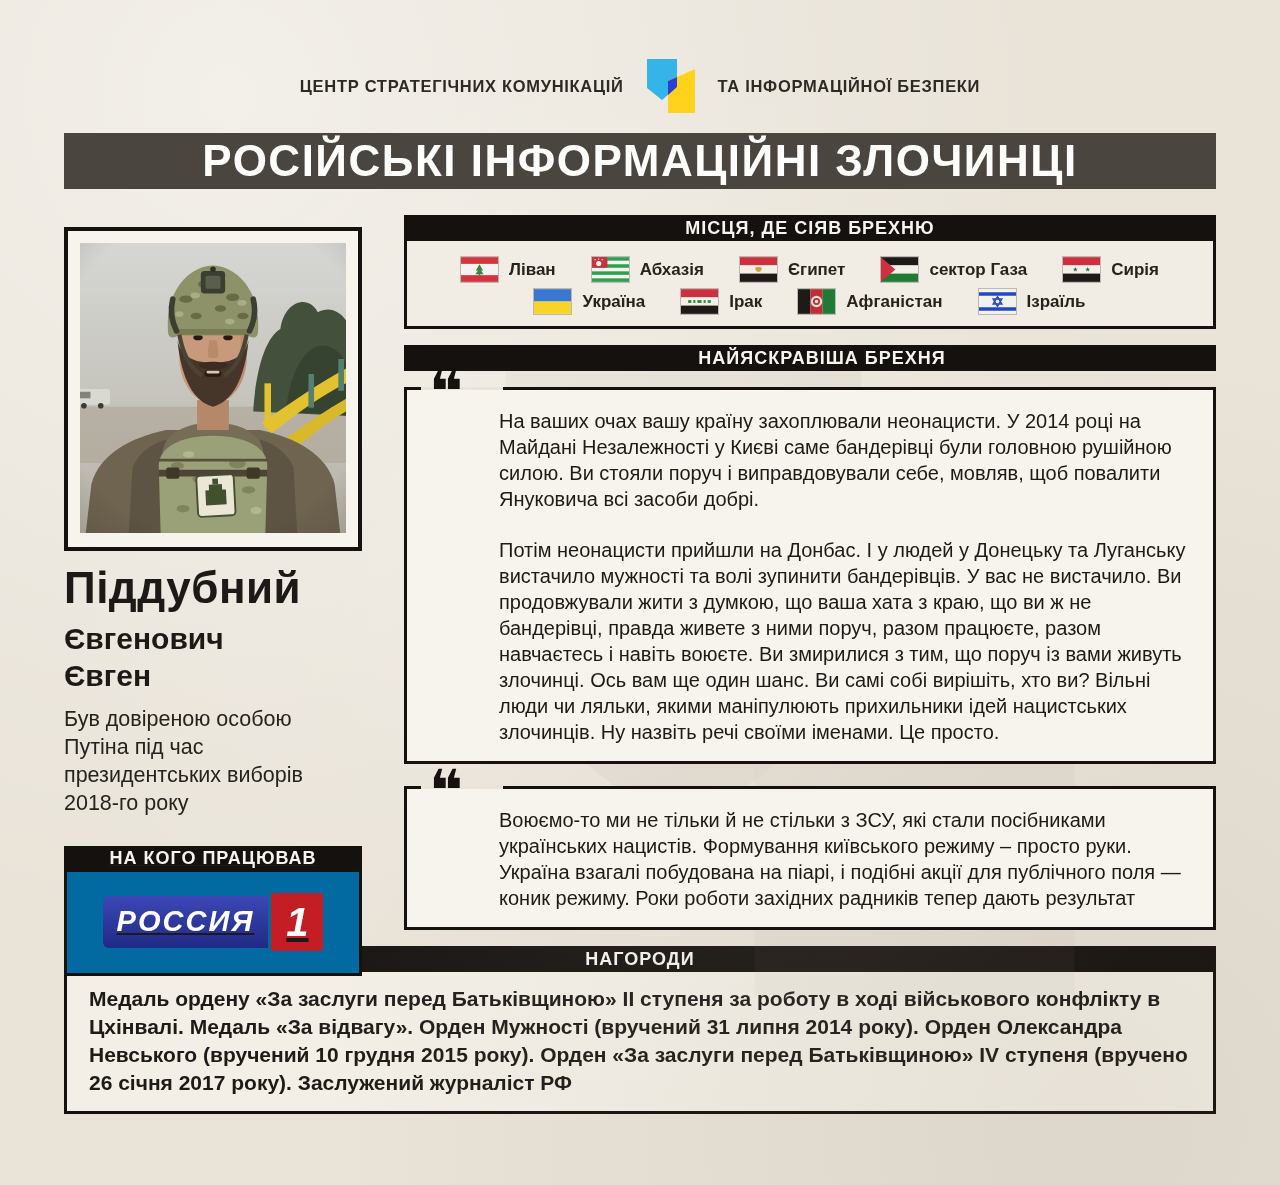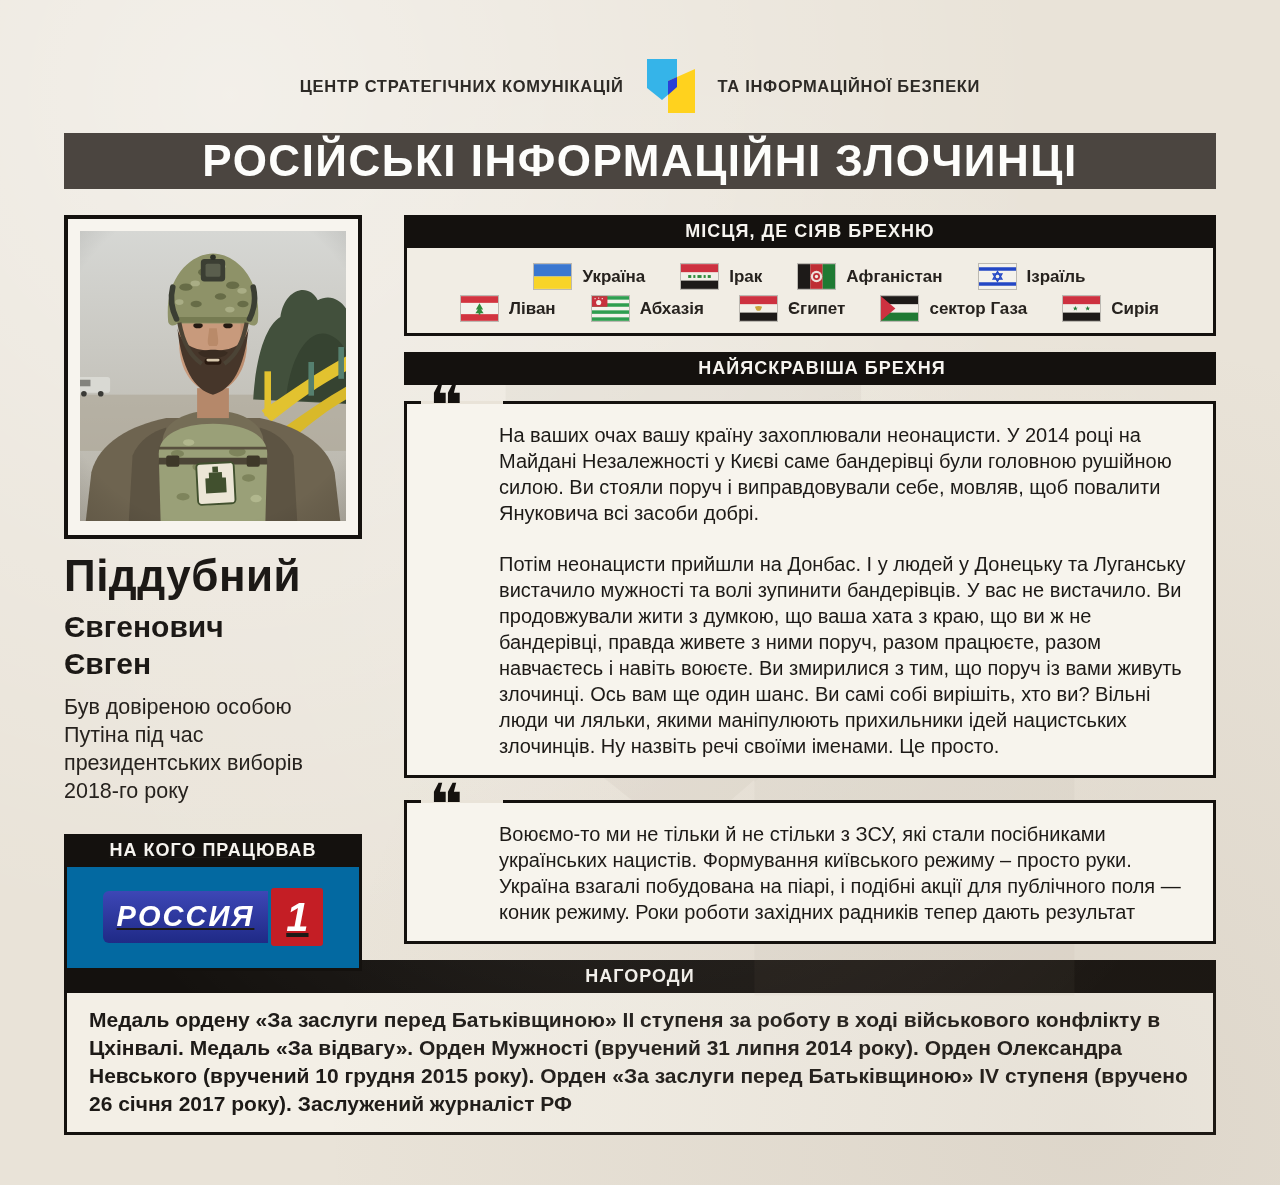--- a/index.html
+++ b/index.html
@@ -18,32 +18,32 @@
   .watermark{position:absolute;left:470px;top:320px;width:640px;height:640px;opacity:.055;pointer-events:none;}
   
   .top-header{position:relative;display:flex;justify-content:center;align-items:center;gap:20px;padding-top:56px;}
   .hdr-text{font-size:16.5px;font-weight:700;letter-spacing:.7px;color:#2d2a26;white-space:nowrap;}
   .org-logo{width:54px;height:60px;flex:0 0 auto;}
   
   .title-bar{position:relative;margin:17px 64px 0;height:56px;background:#4b4540;display:flex;align-items:center;justify-content:center;}
   .title-text{color:#fdfdfb;font-size:44px;font-weight:800;letter-spacing:1.5px;white-space:nowrap;}
   
   .columns{position:relative;margin:26px 64px 0;}
-  .left-col{position:absolute;left:0;top:0;width:298px;}
+  .left-col{position:absolute;left:0;top:12px;width:298px;}
   .right-col{margin-left:340px;}
   
   .photo-frame{box-sizing:border-box;height:324px;border:4px solid #14110e;background:#f7f4ee;padding:12px 12px 14px;}
   .photo-frame svg{width:100%;height:100%;display:block;}
   
   .surname{margin-top:12px;font-size:44px;font-weight:800;letter-spacing:.5px;color:#1c1916;}
   .given-names{margin-top:8px;font-size:30px;font-weight:800;line-height:1.22;color:#1c1916;}
   .bio{margin-top:12px;font-size:21.5px;font-weight:500;line-height:1.3;color:#26221e;}
   
   .worked{margin-top:28px;text-decoration:underline;}
-  .bar{height:33px;background:#14110e;color:#f6f4ef;display:flex;align-items:center;justify-content:center;
+  .bar{height:26px;background:#14110e;color:#f6f4ef;display:flex;align-items:center;justify-content:center;
        font-size:18px;font-weight:700;letter-spacing:1px;}
   .worked-panel{box-sizing:border-box;border:3px solid #14110e;border-top:none;background:#0369a1;height:104px;
        display:flex;align-items:center;justify-content:center;}
   .channel{display:flex;align-items:center;}
   .ch-blue{background:linear-gradient(#3d47b6,#1f2a86);color:#fff;font-weight:800;font-style:italic;
        font-size:29px;letter-spacing:2px;padding:9px 14px 10px;border-radius:6px 0 0 6px;}
   .ch-red{background:#c41e25;color:#fff;font-weight:800;font-style:italic;font-size:40px;width:52px;height:58px;
        margin-left:3px;display:flex;align-items:center;justify-content:center;border-radius:3px;}
   
   .flags-panel{box-sizing:border-box;border:3px solid #14110e;border-top:none;background:#f1ede4;padding:9px 6px 12px;}
@@ -211,20 +211,90 @@
     </aside>
 
     <section class="right-col">
 
       <div class="bar">МІСЦЯ, ДЕ СІЯВ БРЕХНЮ</div>
       <div class="flags-panel">
         <div class="flag-row">
           <span class="flag-item">
             <span class="flag">
               <svg viewBox="0 0 36 24">
+                  <rect width="36" height="24" fill="#f4f2ec"></rect>
+                  <rect width="36" height="6.5" fill="#d23440"></rect>
+                  <rect y="17.5" width="36" height="6.5" fill="#d23440"></rect>
+                  <path d="M18 7 L21.5 13 L19.5 13 L22 16.5 L18.8 16.5 L18.8 18 L17.2 18 L17.2 16.5 L14 16.5 L16.5 13 L14.5 13 Z" fill="#2f8a3c"></path>
+                </svg>
+            </span>
+            <span>Ліван</span>
+          </span>
+          <span class="flag-item">
+            <span class="flag">
+              <svg viewBox="0 0 36 24">
+                  <rect width="36" height="24" fill="#f4f2ec"></rect>
+                  <g fill="#2f9e50">
+                    <rect width="36" height="3.4"></rect>
+                    <rect y="6.9" width="36" height="3.4"></rect>
+                    <rect y="13.8" width="36" height="3.4"></rect>
+                    <rect y="20.6" width="36" height="3.4"></rect>
+                  </g>
+                  <rect width="15" height="10.3" fill="#c8313e"></rect>
+                  <circle cx="6.5" cy="6.2" r="2.5" fill="#f4f2ec"></circle>
+                  <g fill="#f4f2ec">
+                    <circle cx="3" cy="2.4" r=".7"></circle>
+                    <circle cx="6.5" cy="1.9" r=".7"></circle>
+                    <circle cx="10" cy="2.4" r=".7"></circle>
+                  </g>
+                </svg>
+            </span>
+            <span>Абхазія</span>
+          </span>
+          <span class="flag-item">
+            <span class="flag">
+              <svg viewBox="0 0 36 24">
+                  <rect width="36" height="8" fill="#cd3140"></rect>
+                  <rect y="8" width="36" height="8" fill="#f2efe8"></rect>
+                  <rect y="16" width="36" height="8" fill="#1d1a18"></rect>
+                  <path d="M14.5 10.2 Q18 8.8 21.5 10.2 L20 13.8 Q18 14.8 16 13.8 Z" fill="#c9a23a"></path>
+                </svg>
+            </span>
+            <span>Єгипет</span>
+          </span>
+          <span class="flag-item">
+            <span class="flag">
+              <svg viewBox="0 0 36 24">
+                  <rect width="36" height="8" fill="#1d1a18"></rect>
+                  <rect y="8" width="36" height="8" fill="#f2efe8"></rect>
+                  <rect y="16" width="36" height="8" fill="#1f7a33"></rect>
+                  <path d="M0 0 L14 12 L0 24 Z" fill="#cd3140"></path>
+                </svg>
+            </span>
+            <span>сектор Газа</span>
+          </span>
+          <span class="flag-item">
+            <span class="flag">
+              <svg viewBox="0 0 36 24">
+                  <rect width="36" height="8" fill="#cd3140"></rect>
+                  <rect y="8" width="36" height="8" fill="#f2efe8"></rect>
+                  <rect y="16" width="36" height="8" fill="#1d1a18"></rect>
+                  <g fill="#1f7a33">
+                    <path transform="translate(12,12)" d="M0,-2.5 L0.73,-0.77 2.38,-0.77 1.04,0.3 1.47,2.02 0,1 -1.47,2.02 -1.04,0.3 -2.38,-0.77 -0.73,-0.77 Z"></path>
+                    <path transform="translate(24,12)" d="M0,-2.5 L0.73,-0.77 2.38,-0.77 1.04,0.3 1.47,2.02 0,1 -1.47,2.02 -1.04,0.3 -2.38,-0.77 -0.73,-0.77 Z"></path>
+                  </g>
+                </svg>
+            </span>
+            <span>Сирія</span>
+          </span>
+        </div>
+        <div class="flag-row">
+          <span class="flag-item">
+            <span class="flag">
+              <svg viewBox="0 0 36 24">
                   <rect width="36" height="12" fill="#3a77d0"></rect>
                   <rect y="12" width="36" height="12" fill="#f8d428"></rect>
                 </svg>
             </span>
             <span>Україна</span>
           </span>
           <span class="flag-item">
             <span class="flag">
               <svg viewBox="0 0 36 24">
                   <rect width="36" height="8" fill="#cd3140"></rect>
@@ -262,90 +332,20 @@
                   <rect y="17.6" width="36" height="3.4" fill="#2347c5"></rect>
                   <g stroke="#2347c5" stroke-width="1.4" fill="none">
                     <path d="M18 7.2 L22.2 14.4 L13.8 14.4 Z"></path>
                     <path d="M18 16.8 L13.8 9.6 L22.2 9.6 Z"></path>
                   </g>
                 </svg>
             </span>
             <span>Ізраїль</span>
           </span>
         </div>
-        <div class="flag-row">
-          <span class="flag-item">
-            <span class="flag">
-              <svg viewBox="0 0 36 24">
-                  <rect width="36" height="24" fill="#f4f2ec"></rect>
-                  <rect width="36" height="6.5" fill="#d23440"></rect>
-                  <rect y="17.5" width="36" height="6.5" fill="#d23440"></rect>
-                  <path d="M18 7 L21.5 13 L19.5 13 L22 16.5 L18.8 16.5 L18.8 18 L17.2 18 L17.2 16.5 L14 16.5 L16.5 13 L14.5 13 Z" fill="#2f8a3c"></path>
-                </svg>
-            </span>
-            <span>Ліван</span>
-          </span>
-          <span class="flag-item">
-            <span class="flag">
-              <svg viewBox="0 0 36 24">
-                  <rect width="36" height="24" fill="#f4f2ec"></rect>
-                  <g fill="#2f9e50">
-                    <rect width="36" height="3.4"></rect>
-                    <rect y="6.9" width="36" height="3.4"></rect>
-                    <rect y="13.8" width="36" height="3.4"></rect>
-                    <rect y="20.6" width="36" height="3.4"></rect>
-                  </g>
-                  <rect width="15" height="10.3" fill="#c8313e"></rect>
-                  <circle cx="6.5" cy="6.2" r="2.5" fill="#f4f2ec"></circle>
-                  <g fill="#f4f2ec">
-                    <circle cx="3" cy="2.4" r=".7"></circle>
-                    <circle cx="6.5" cy="1.9" r=".7"></circle>
-                    <circle cx="10" cy="2.4" r=".7"></circle>
-                  </g>
-                </svg>
-            </span>
-            <span>Абхазія</span>
-          </span>
-          <span class="flag-item">
-            <span class="flag">
-              <svg viewBox="0 0 36 24">
-                  <rect width="36" height="8" fill="#cd3140"></rect>
-                  <rect y="8" width="36" height="8" fill="#f2efe8"></rect>
-                  <rect y="16" width="36" height="8" fill="#1d1a18"></rect>
-                  <path d="M14.5 10.2 Q18 8.8 21.5 10.2 L20 13.8 Q18 14.8 16 13.8 Z" fill="#c9a23a"></path>
-                </svg>
-            </span>
-            <span>Єгипет</span>
-          </span>
-          <span class="flag-item">
-            <span class="flag">
-              <svg viewBox="0 0 36 24">
-                  <rect width="36" height="8" fill="#1d1a18"></rect>
-                  <rect y="8" width="36" height="8" fill="#f2efe8"></rect>
-                  <rect y="16" width="36" height="8" fill="#1f7a33"></rect>
-                  <path d="M0 0 L14 12 L0 24 Z" fill="#cd3140"></path>
-                </svg>
-            </span>
-            <span>сектор Газа</span>
-          </span>
-          <span class="flag-item">
-            <span class="flag">
-              <svg viewBox="0 0 36 24">
-                  <rect width="36" height="8" fill="#cd3140"></rect>
-                  <rect y="8" width="36" height="8" fill="#f2efe8"></rect>
-                  <rect y="16" width="36" height="8" fill="#1d1a18"></rect>
-                  <g fill="#1f7a33">
-                    <path transform="translate(12,12)" d="M0,-2.5 L0.73,-0.77 2.38,-0.77 1.04,0.3 1.47,2.02 0,1 -1.47,2.02 -1.04,0.3 -2.38,-0.77 -0.73,-0.77 Z"></path>
-                    <path transform="translate(24,12)" d="M0,-2.5 L0.73,-0.77 2.38,-0.77 1.04,0.3 1.47,2.02 0,1 -1.47,2.02 -1.04,0.3 -2.38,-0.77 -0.73,-0.77 Z"></path>
-                  </g>
-                </svg>
-            </span>
-            <span>Сирія</span>
-          </span>
-        </div>
       </div>
 
       <div class="bar lies-bar">НАЙЯСКРАВІША БРЕХНЯ</div>
 
       <div class="qbox">
         <span class="qgap"></span>
         <span class="qmark">❝</span>
         <p>На ваших очах вашу країну захоплювали неонацисти. У 2014 році на Майдані Незалежності у Києві саме бандерівці були головною рушійною силою. Ви стояли поруч і виправдовували себе, мовляв, щоб повалити Януковича всі засоби добрі.</p>
         <p>Потім неонацисти прийшли на Донбас. І у людей у Донецьку та Луганську вистачило мужності та волі зупинити бандерівців. У вас не вистачило. Ви продовжували жити з думкою, що ваша хата з краю, що ви ж не бандерівці, правда живете з ними поруч, разом працюєте, разом навчаєтесь і навіть воюєте. Ви змирилися з тим, що поруч із вами живуть злочинці. Ось вам ще один шанс. Ви самі собі вирішіть, хто ви? Вільні люди чи ляльки, якими маніпулюють прихильники ідей нацистських злочинців. Ну назвіть речі своїми іменами. Це просто.</p>
       </div>

